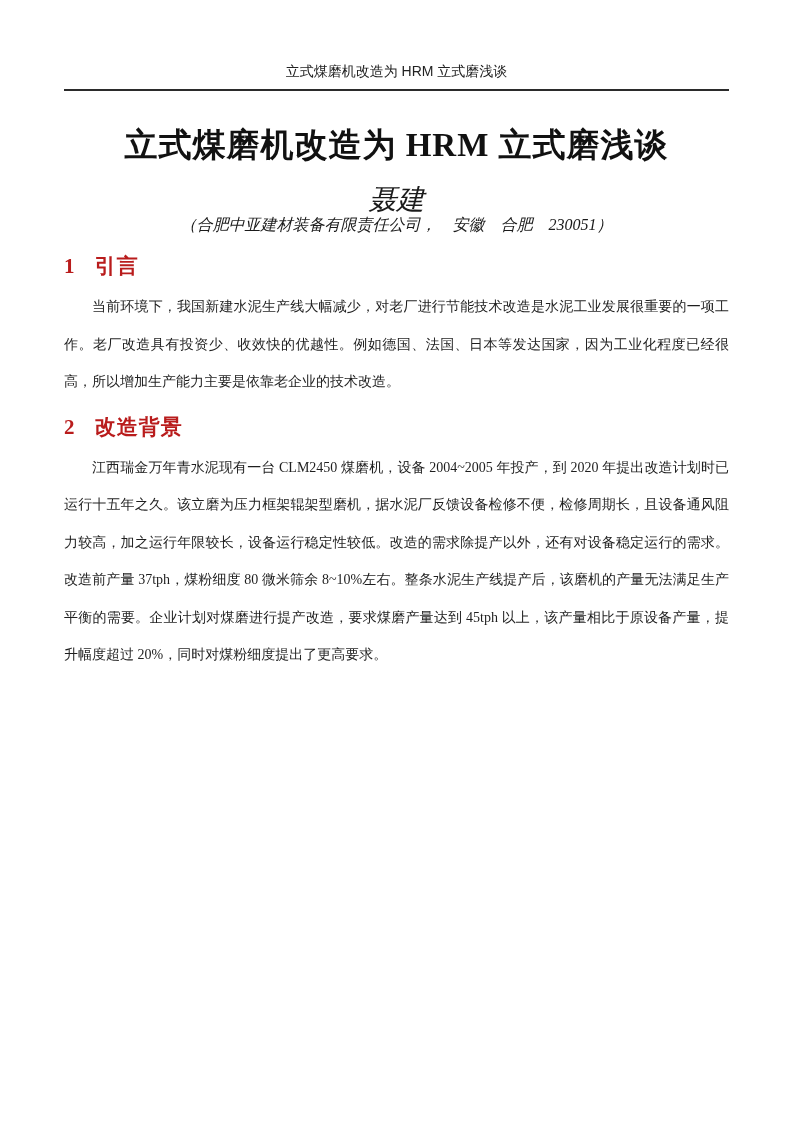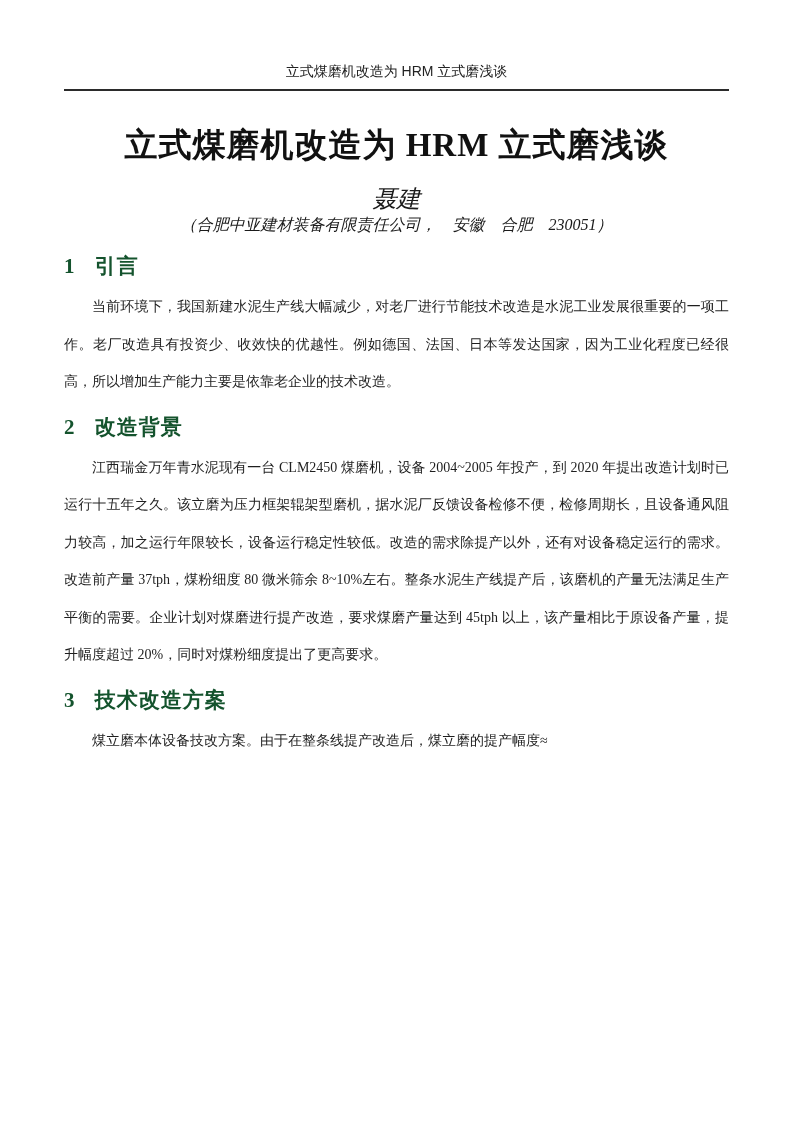--- a/index.html
+++ b/index.html
@@ -33,38 +33,38 @@
     font-family: "Liberation Serif", "DejaVu Serif", serif;
     font-weight: bold;
     font-size: 33px;
     line-height: 44px;
     letter-spacing: 1px;
     color: #111111;
   }
   .author {
     margin-top: 20px;
     text-align: center;
-    font-size: 24px;
+    font-size: 28px;
     line-height: 25px;
     font-style: italic;
   }
   .affiliation {
     text-align: center;
     font-size: 16px;
     line-height: 26px;
     font-style: italic;
     white-space: pre-wrap;
   }
 
   .section-heading {
     margin: 12px 0 6px 0;
     font-size: 21px;
     line-height: 31px;
     font-weight: bold;
-    color: #14532d;
+    color: #b91c1c;
   }
   .section-heading .num {
     font-family: "Liberation Serif", "DejaVu Serif", serif;
     margin-right: 15px;
   }
   .section-heading .txt {
     font-family: "Liberation Sans", "DejaVu Sans", sans-serif;
     letter-spacing: 1px;
   }
   section:not(:first-of-type) .section-heading { margin-top: 10px; }
@@ -115,27 +115,20 @@
     </section>
 
     <section>
       <h2 class="section-heading">
         <span class="num">2</span>
         <span class="txt">改造背景</span>
       </h2>
       <p class="para">江西瑞金万年青水泥现有一台 CLM2450 煤磨机，设备 2004~2005 年投产，到 2020 年提出改造计划时已运行十五年之久。该立磨为压力框架辊架型磨机，据水泥厂反馈设备检修不便，检修周期长，且设备通风阻力较高，加之运行年限较长，设备运行稳定性较低。改造的需求除提产以外，还有对设备稳定运行的需求。改造前产量 37tph，煤粉细度 80 微米筛余 8~10%左右。整条水泥生产线提产后，该磨机的产量无法满足生产平衡的需要。企业计划对煤磨进行提产改造，要求煤磨产量达到 45tph 以上，该产量相比于原设备产量，提升幅度超过 20%，同时对煤粉细度提出了更高要求。</p>
     </section>
 
-    <section>
-      <h2 class="section-heading">
-        <span class="num">3</span>
-        <span class="txt">技术改造方案</span>
-      </h2>
-      <p class="para">煤立磨本体设备技改方案。由于在整条线提产改造后，煤立磨的提产幅度≈</p>
-    </section>
 
   </div>
 
   <div class="footer">
     <svg class="footer-bar" width="679" height="12" viewBox="0 0 679 12" preserveAspectRatio="none">
       <path fill="#000000" d="M0,4.5 L30,3.5 L90,5 L150,2.5 L230,4.5 L310,1.5 L390,3 L470,4.5 L550,2 L620,4 L679,4.5 L679,6 L620,7 L560,9.5 L470,10.5 L380,9.5 L300,10.5 L210,8.5 L120,7.5 L60,6.5 L0,6.5 Z"></path>
     </svg>
     <div class="footer-text">
       <span class="page-num">38</span>
       <span class="issue">2032.No.3</span>

